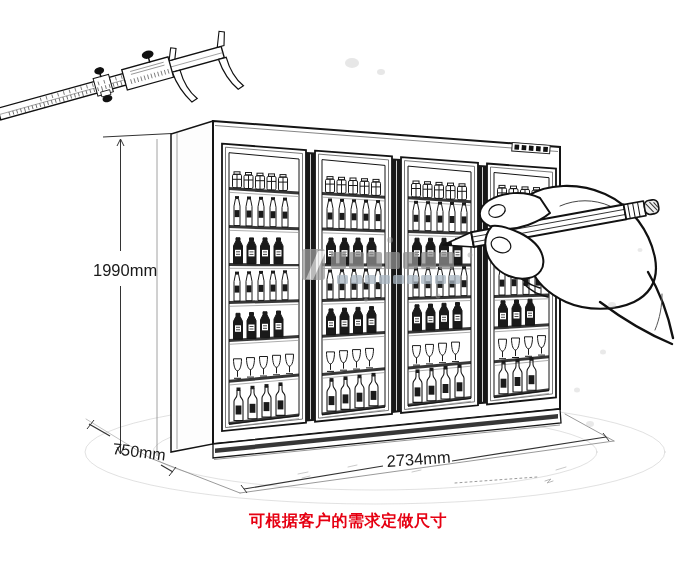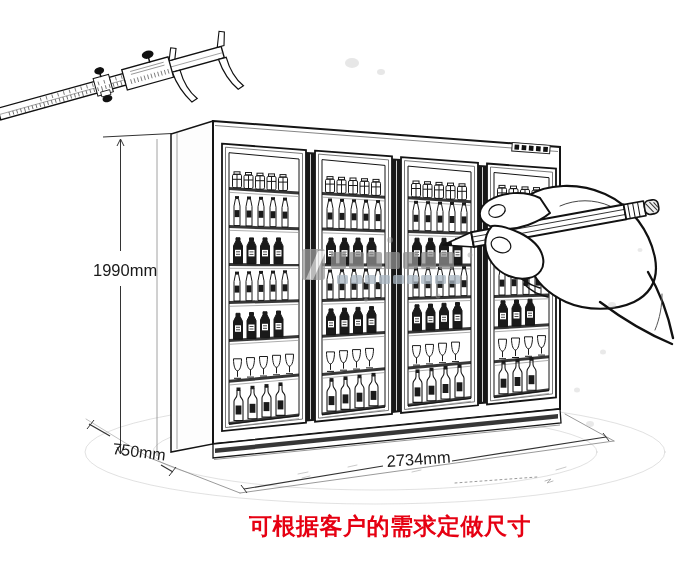--- a/index.html
+++ b/index.html
@@ -1,19 +1,19 @@
 <!DOCTYPE html>
 <html><head>
 <meta charset="utf-8">
 <style>
   html,body{margin:0;padding:0;background:#fff;}
   .stage{position:relative;width:680px;height:560px;background:#fff;overflow:hidden;
          font-family:"Liberation Sans",sans-serif;}
   .stage svg{position:absolute;left:0;top:0;}
-  .caption{position:absolute;left:249px;top:511px;font-size:23px;font-weight:700;
+  .caption{position:absolute;left:249px;top:511px;font-size:16px;font-weight:700;
            color:#e60012;letter-spacing:0.5px;white-space:nowrap;}
   text{font-family:"Liberation Sans",sans-serif;fill:#1a1a1a;}
 </style>
 </head>
 <body>
 
 <div class="stage">
 <svg id="scene" width="680" height="578" viewBox="0 0 680 578">
   <defs>
     <filter id="wblur" x="-20%" y="-20%" width="140%" height="140%">

